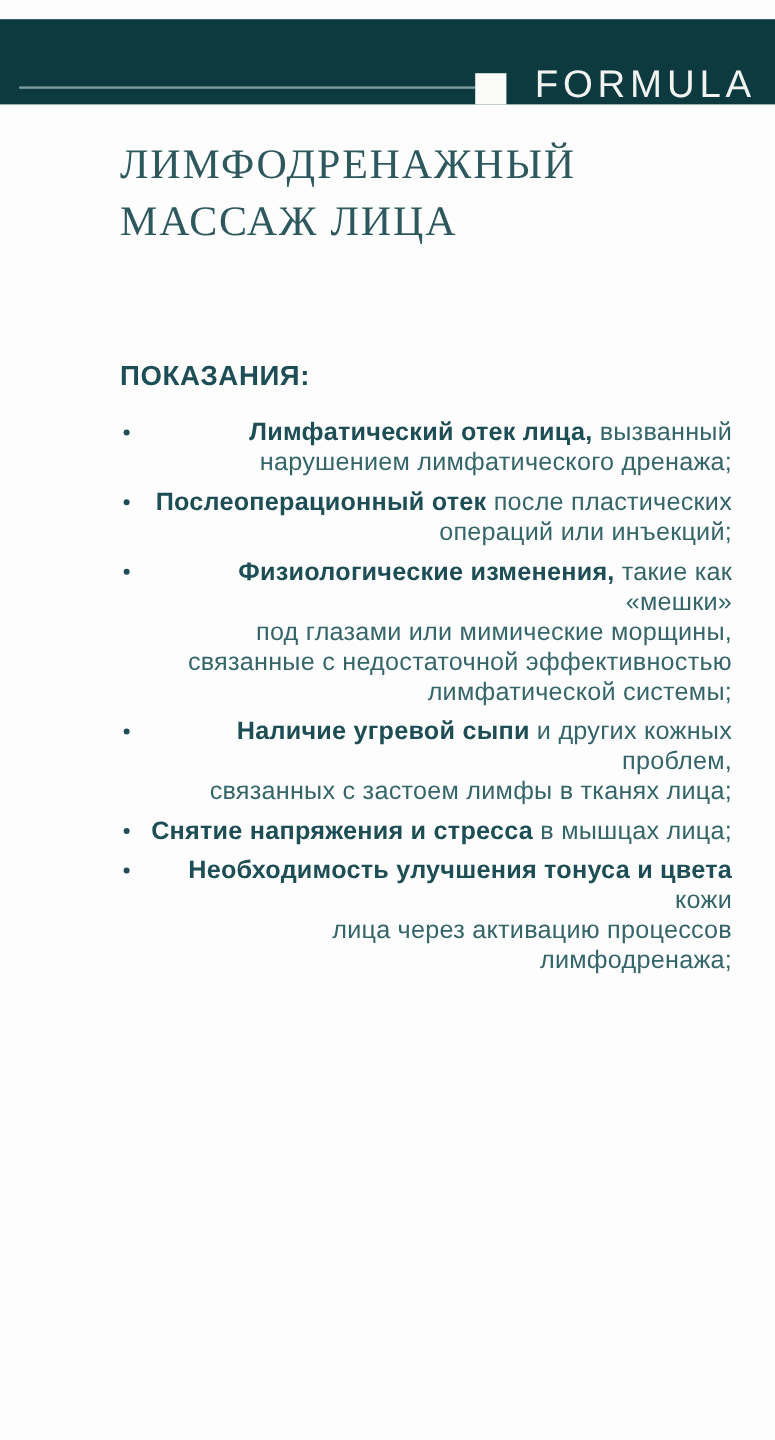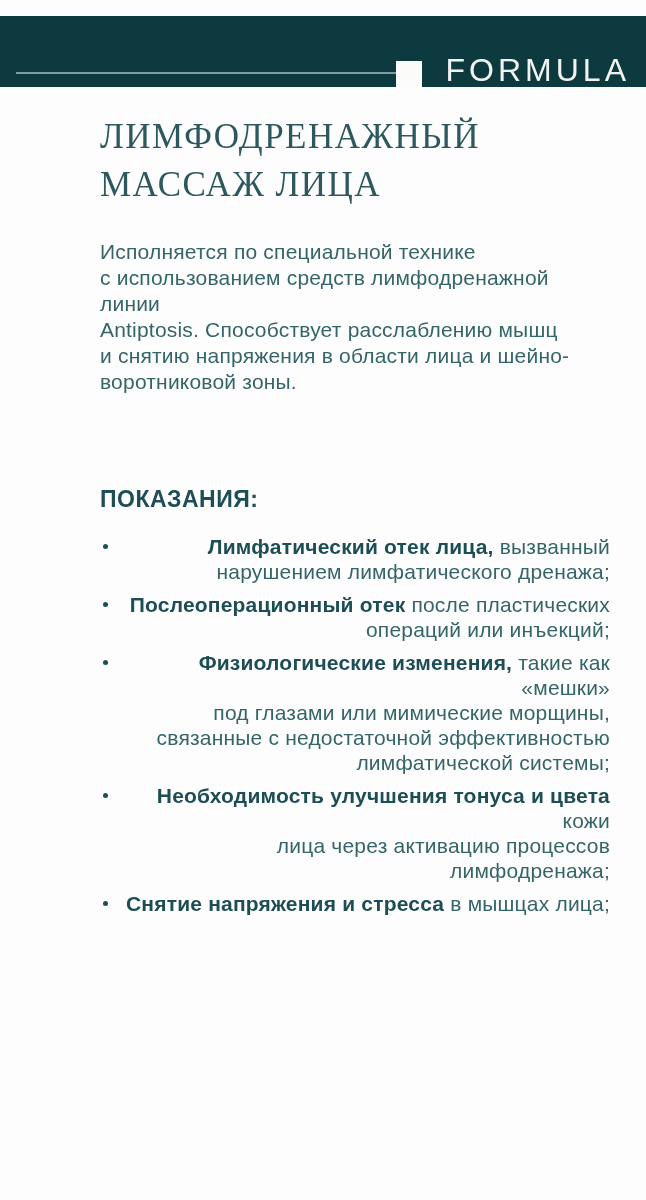--- a/index.html
+++ b/index.html
@@ -101,37 +101,34 @@
     <div class="header-square"></div>
     <div class="logo">
       <div class="logo-name">FORMULA</div>
     </div>
   </div>
 
   <div class="main">
     <h1 class="page-title">ЛИМФОДРЕНАЖНЫЙ
 МАССАЖ ЛИЦА</h1>
 
-    <p class="intro">Исполняется по специальной технике
-с использованием средств лимфодренажной линии
-Antiptosis. Способствует расслаблению мышц
-и снятию напряжения в области лица и шейно-
-воротниковой зоны.</p>
 
     <h2 class="indications-heading">ПОКАЗАНИЯ:</h2>
 
     <ul class="indications-list">
       <li><span class="lead">Лимфатический отек лица,</span><span> вызванный
 нарушением лимфатического дренажа;</span></li>
       <li><span class="lead">Послеоперационный отек</span><span> после пластических
 операций или инъекций;</span></li>
       <li><span class="lead">Физиологические изменения,</span><span> такие как «мешки»
 под глазами или мимические морщины,
 связанные с недостаточной эффективностью
 лимфатической системы;</span></li>
+      <li><span class="lead">Наличие угревой сыпи</span><span> и других кожных проблем,
+связанных с застоем лимфы в тканях лица;</span></li>
+      <li><span class="lead">Снятие напряжения и стресса</span><span> в мышцах лица;</span></li>
       <li><span class="lead">Необходимость улучшения тонуса и цвета</span><span> кожи
 лица через активацию процессов
 лимфодренажа;</span></li>
-      <li><span class="lead">Снятие напряжения и стресса</span><span> в мышцах лица;</span></li>
     </ul>
   </div>
 
 </div>
 
 </body></html>

